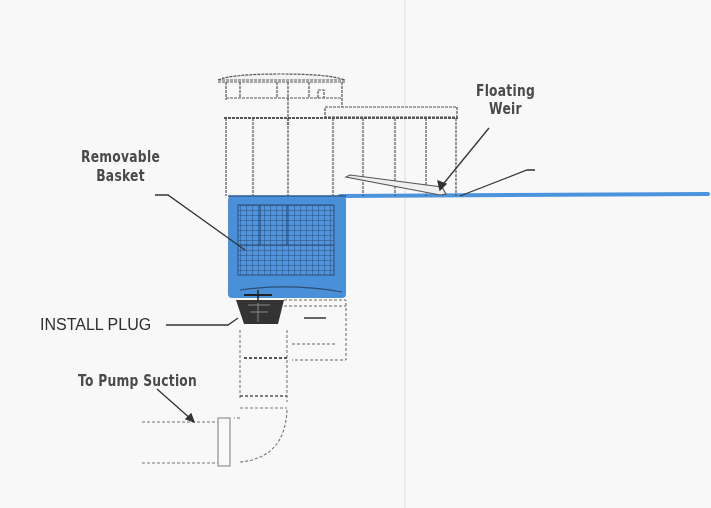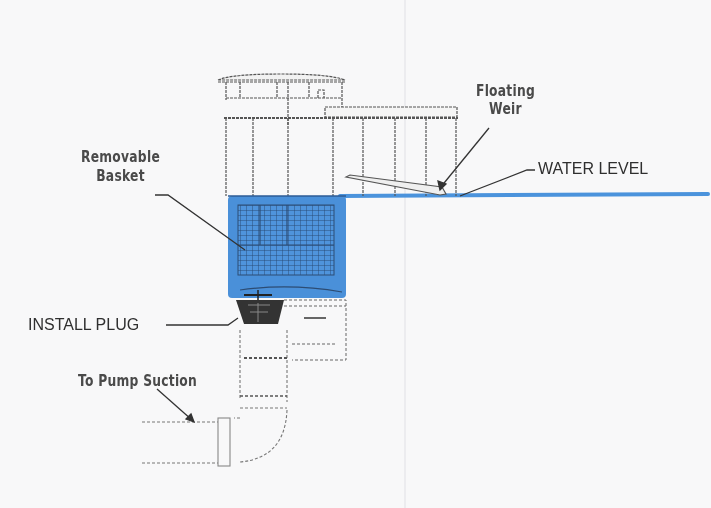--- a/index.html
+++ b/index.html
@@ -145,23 +145,22 @@
       <path d="M157 389 L192 420"></path>
       <polygon points="194,422 186,419 191,414" fill="#333"></polygon>
     </g>
   </svg>
 
   <div class="label condensed center" style="left:476px; top:84px;">
     <div>Floating</div>
     <div style="margin-top:3px;">Weir</div>
   </div>
 
-  <div class="label plain" style="left:538px; top:161px;">WATER LEVEL</div>
 
   <div class="label condensed center" style="left:81px; top:150px;">
     <div>Removable</div>
     <div style="margin-top:4px;">Basket</div>
   </div>
 
-  <div class="label plain" style="left:28px; top:317px;">INSTALL PLUG</div>
+  <div class="label plain" style="left:40px; top:317px;">INSTALL PLUG</div>
 
   <div class="label condensed" style="left:78px; top:374px;">To Pump Suction</div>
 </div>
 
 </body></html>

